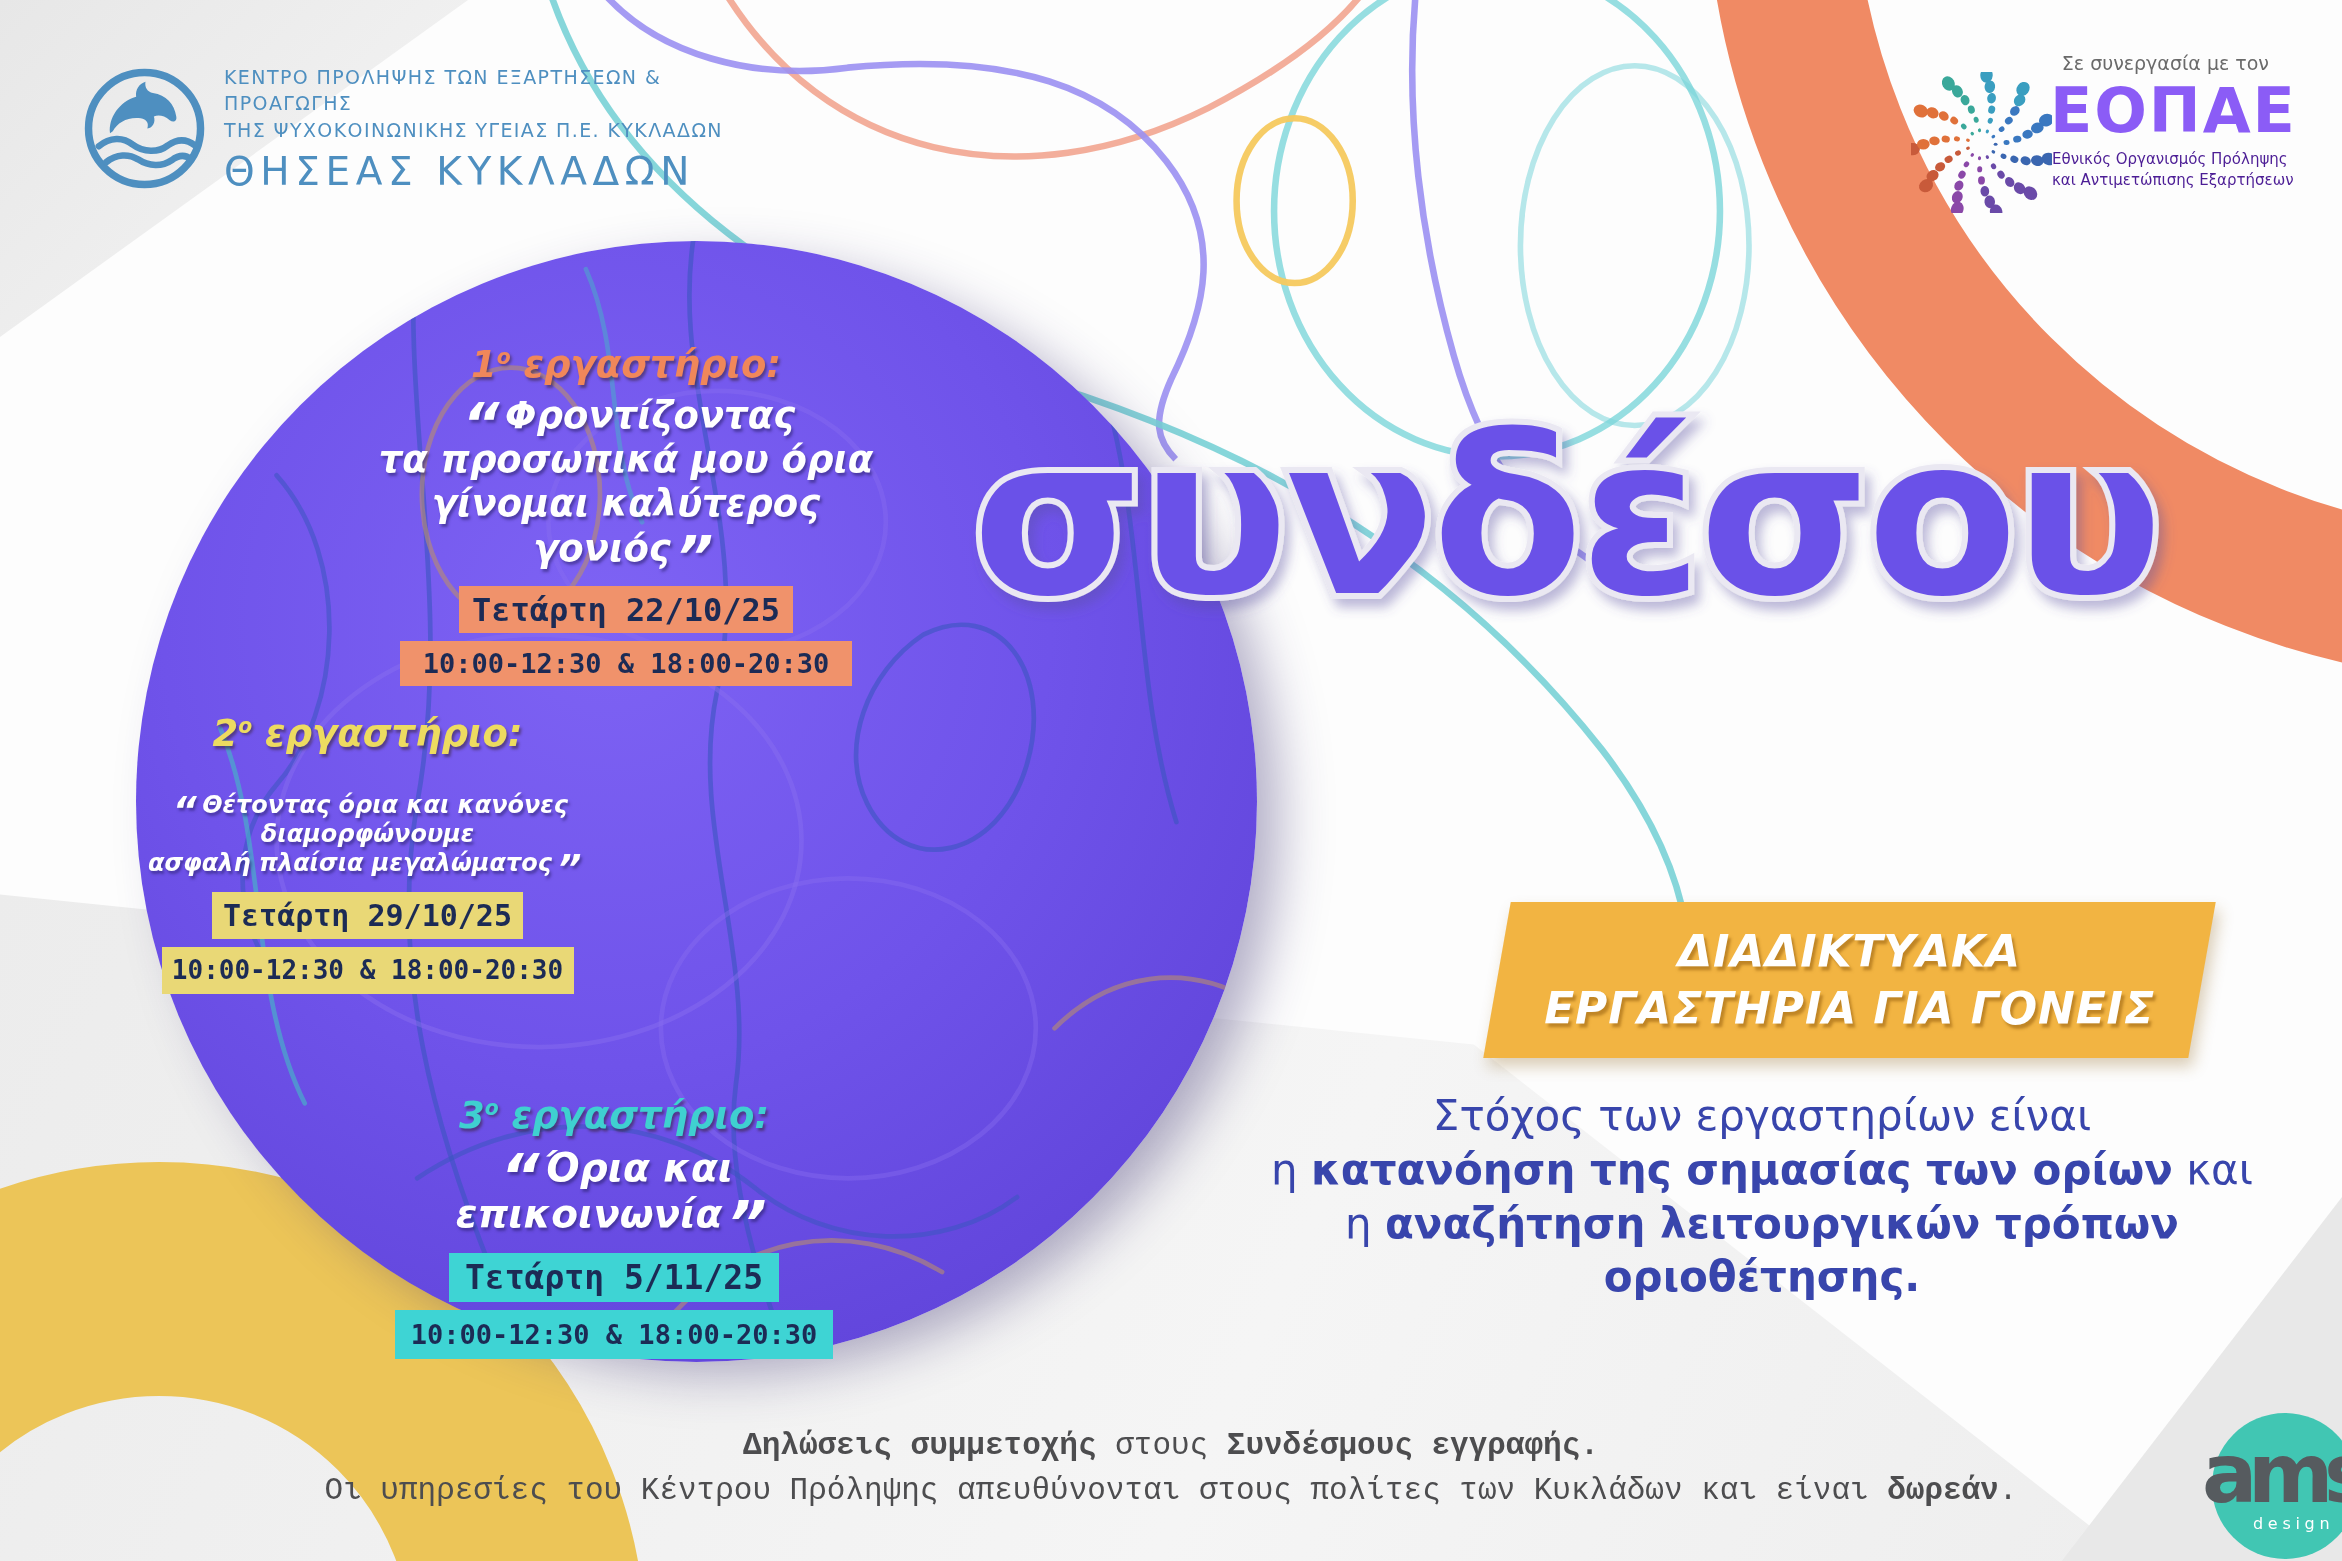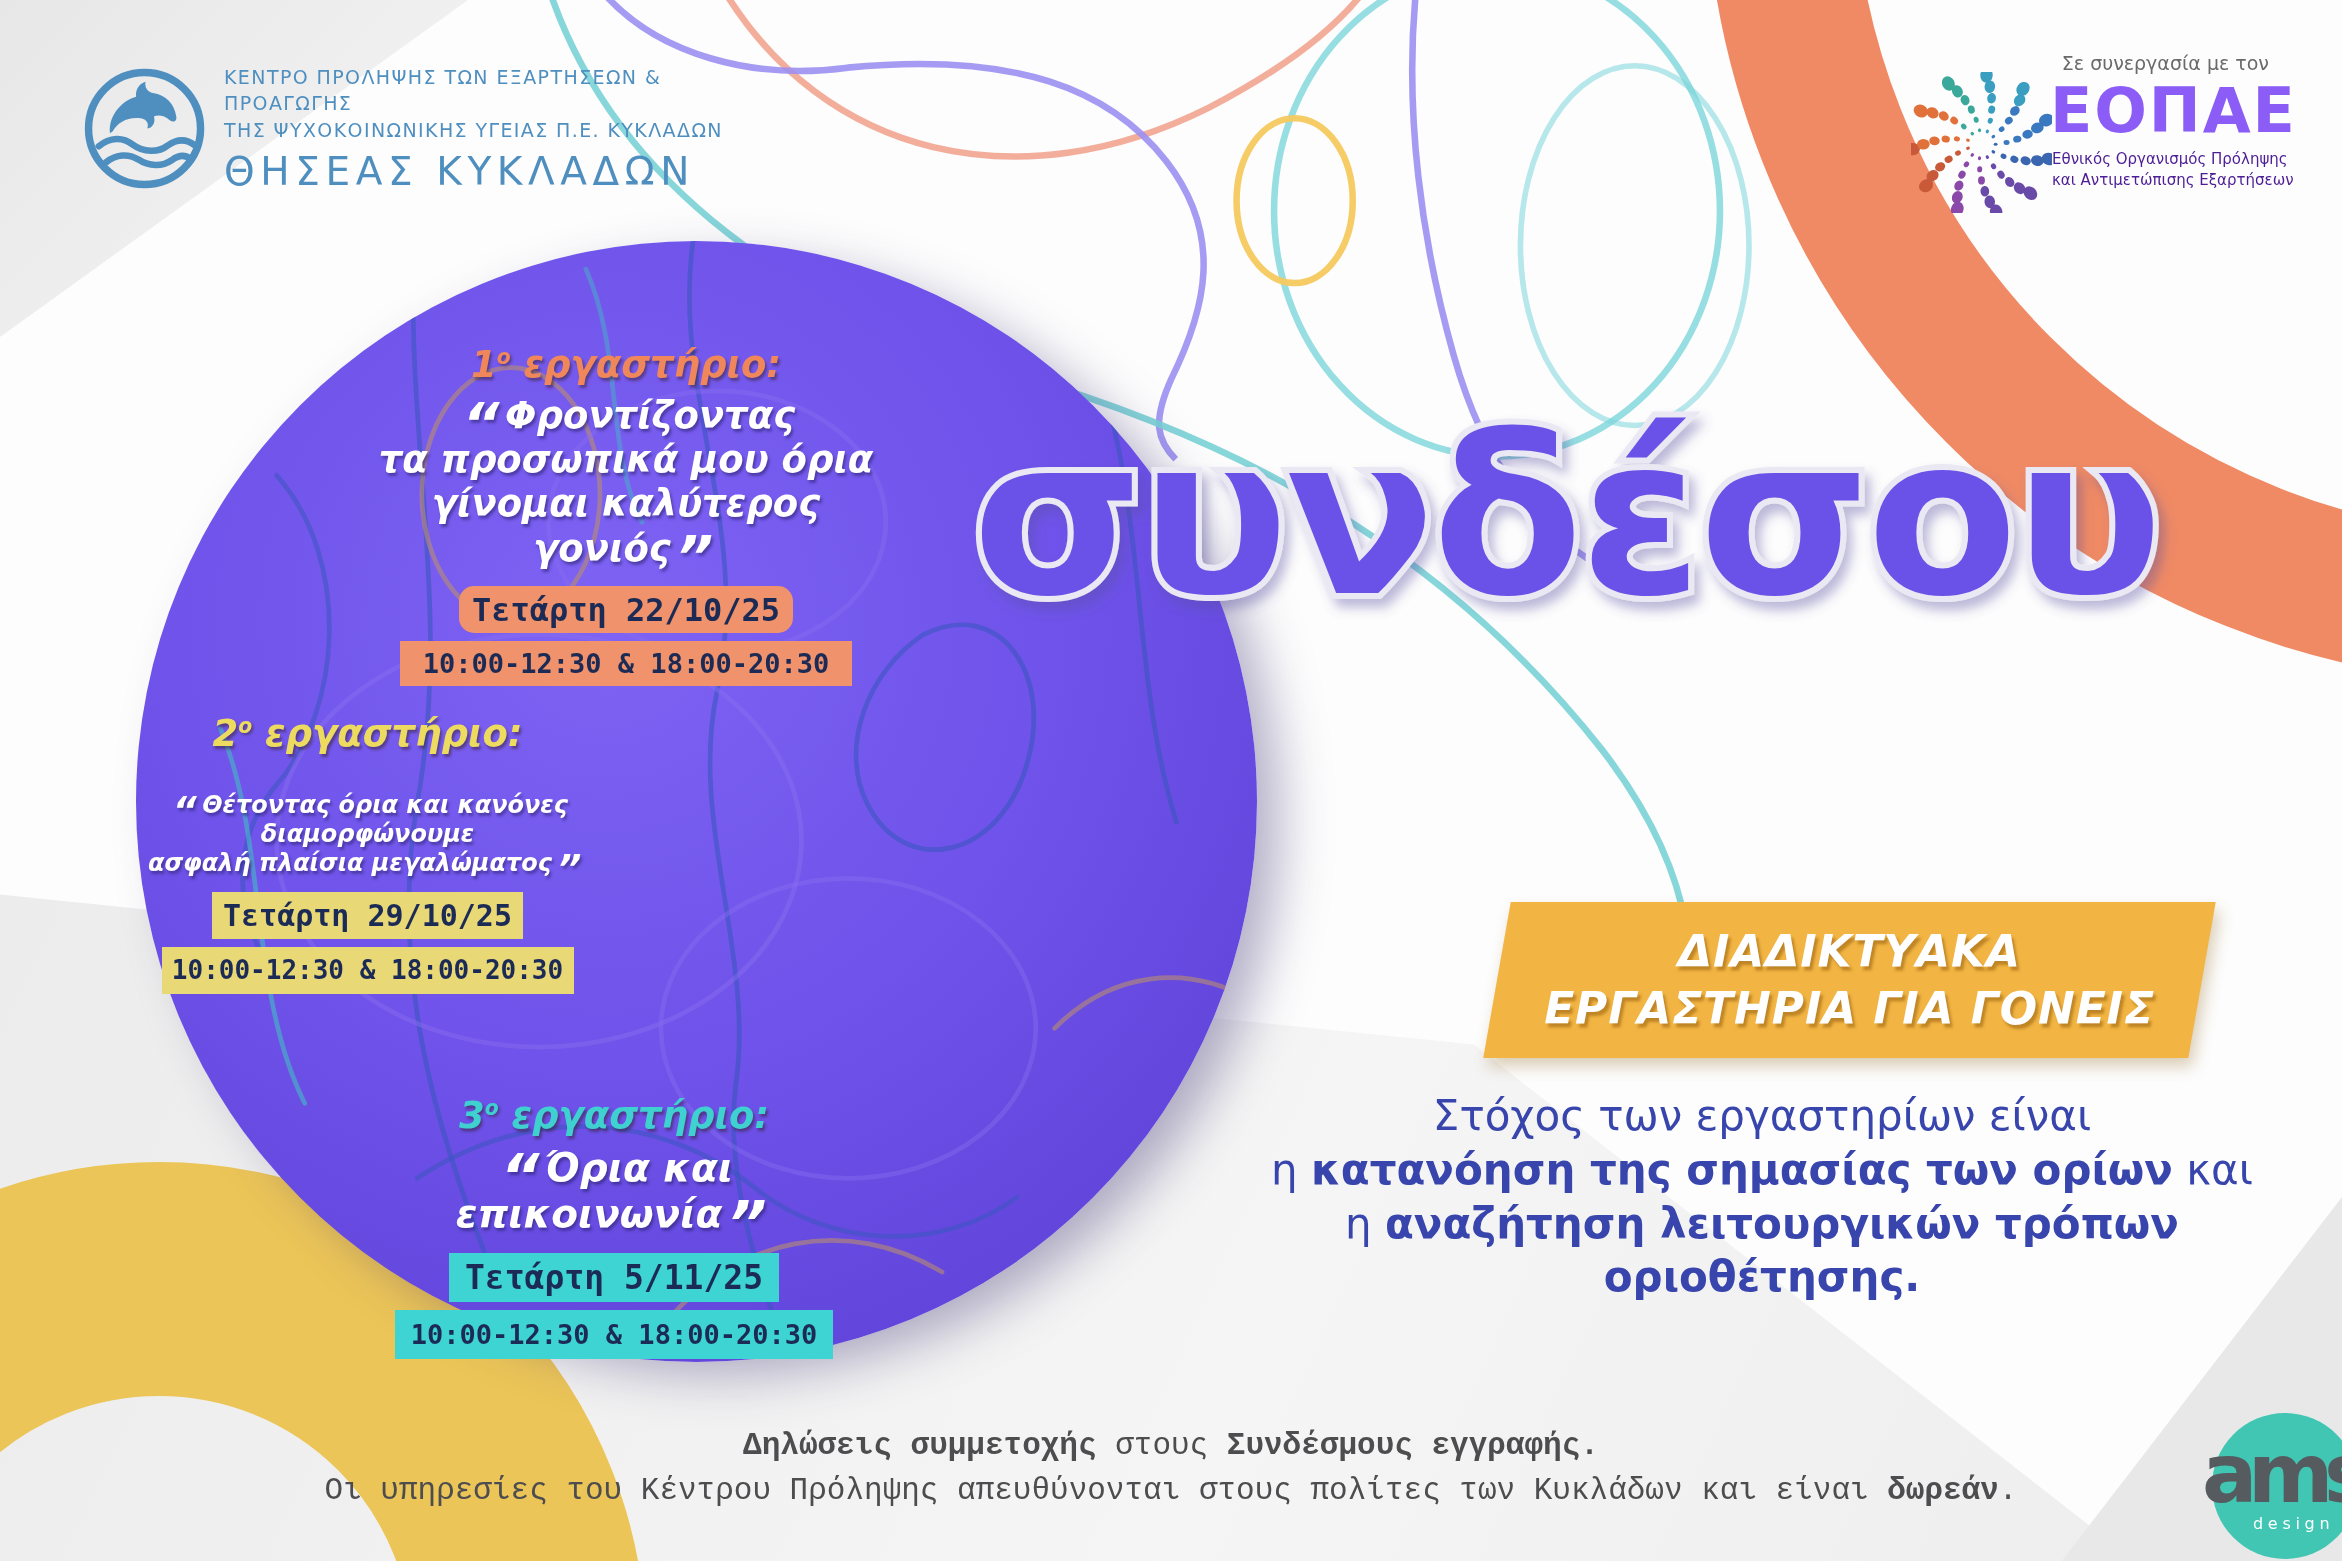--- a/index.html
+++ b/index.html
@@ -147,21 +147,21 @@
     </svg>
   </div>
 
   <div class="workshop w1">
     <div class="ws-label" style="color: rgb(240, 135, 90);"><span>1</span><sup>ο</sup><span> εργαστήριο:</span></div>
     <div class="ws-quote">
       <div><span class="oq">“</span><span>Φροντίζοντας</span></div>
       <div><span>τα προσωπικά μου όρια</span></div>
       <div><span>γίνομαι καλύτερος γονιός</span><span class="cq">”</span></div>
     </div>
-    <div class="bar bar-date" style="background: rgb(240, 146, 107); border-radius: 15px;">Τετάρτη 22/10/25</div>
+    <div class="bar bar-date" style="background: rgb(240, 146, 107);">Τετάρτη 22/10/25</div>
     <div class="bar bar-time" style="background: rgb(240, 146, 107);">10:00-12:30 &amp; 18:00-20:30</div>
   </div>
 
   <div class="workshop w2">
     <div class="ws-label" style="color: rgb(237, 219, 96);"><span>2</span><sup>ο</sup><span> εργαστήριο:</span></div>
     <div class="ws-quote">
       <div><span class="oq">“</span><span>Θέτοντας όρια και κανόνες</span></div>
       <div><span>διαμορφώνουμε</span></div>
       <div><span>ασφαλή πλαίσια μεγαλώματος</span><span class="cq">”</span></div>
     </div>

